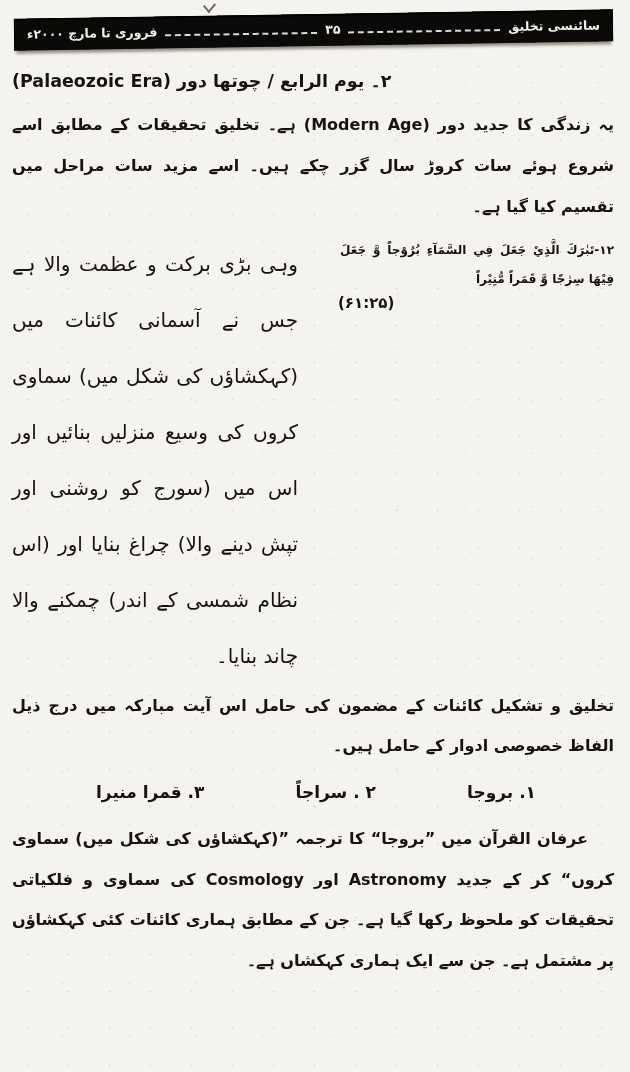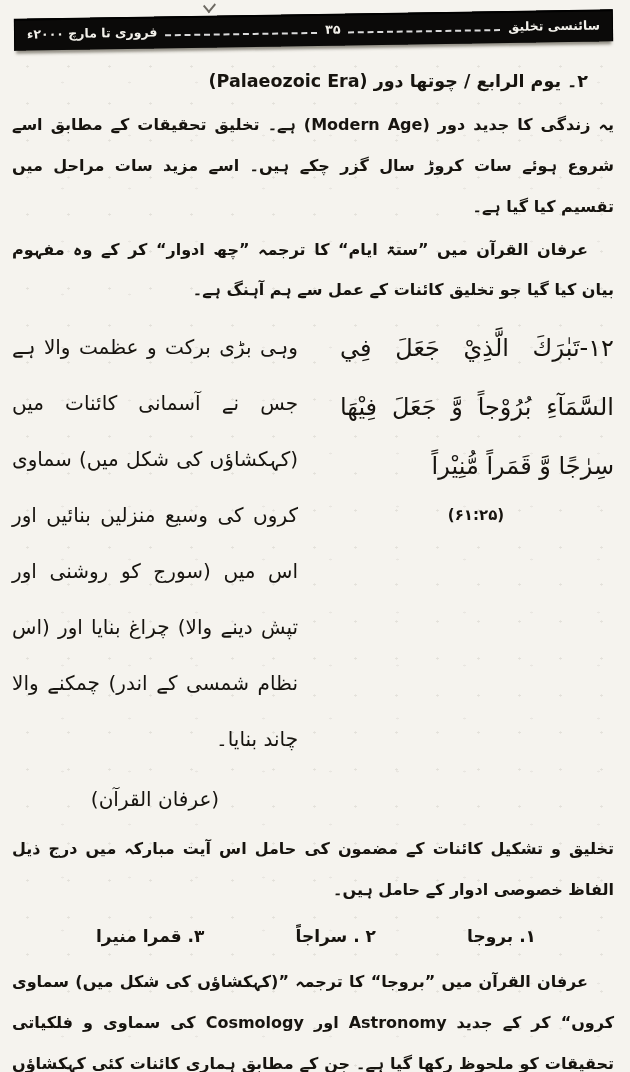--- a/index.html
+++ b/index.html
@@ -41,50 +41,50 @@
     margin: 10px 1px 16px 2px;
     transform: rotate(-0.9deg);
     box-shadow: 0 5px 3px -2px rgba(95,90,78,.65), 0 1px 0 1px #000 inset;
     white-space: nowrap;
   }
   .bar-dash { flex: 1 1 auto; height: 0; border-bottom: 2px dashed rgba(255,255,255,.85); transform: translateY(3px); }
 
   .era-heading {
     font-weight: bold;
     font-size: 17.5px;
-    text-align: right;
+    text-align: left;
     padding-right: 26px;
     margin: 18px 0 7px;
     line-height: 1.95;
   }
 
   .para {
     font-weight: bold;
     font-size: 16px;
     line-height: 2.55;
     text-align: justify;
     margin: 2px 0;
   }
   .indent { text-indent: 26px; }
 
   .verse-row { display: flex; align-items: flex-start; gap: 16px; margin: 8px 0 2px; }
   .verse-col { flex: 0 0 300px; }
   .verse-text {
-    font-weight: normal;
-    font-size: 24px;
+    font-weight: bold;
+    font-size: 12px;
     line-height: 2.45;
     text-align: justify;
     margin-left: 26px;
   }
   .verse-ref {
     font-weight: bold;
     font-size: 15px;
-    text-align: center;
+    text-align: left;
     padding-left: 24px;
-    margin-top: 10px;
+    margin-top: 0;
   }
   .trans-col { flex: 1 1 auto; font-weight: normal; font-size: 20px; line-height: 2.8; text-align: justify; }
   .trans-src { text-align: center; margin-top: 4px; }
 
   .terms-row {
     display: flex; justify-content: space-between;
     width: 440px;
     margin: 8px 78px 8px auto;
     font-weight: bold; font-size: 17px; line-height: 2.1;
   }
@@ -102,30 +102,28 @@
     <span>۳۵</span>
     <span class="bar-dash"></span>
     <span>فروری تا مارچ ۲۰۰۰ء</span>
   </header>
 
   <div class="era-heading">۲۔ یوم الرابع / چوتھا دور (Palaeozoic Era)</div>
 
 
   <p class="para">یہ زندگی کا جدید دور (Modern Age) ہے۔ تخلیق تحقیقات کے مطابق اسے شروع ہوئے سات کروڑ سال گزر چکے ہیں۔ اسے مزید سات مراحل میں تقسیم کیا گیا ہے۔</p>
 
-  <p class="para indent">عرفان القرآن میں ”ستۃ ایام“ کا ترجمہ ”چھ ادوار“ کر کے وہ مفہوم بیان کیا گیا جو تخلیق کائنات کے عمل سے ہم آہنگ ہے۔</p>
 
   <section class="verse-row">
     <div class="verse-col">
       <div class="verse-text" lang="ar">۱۲-تَبٰرَكَ الَّذِيْ جَعَلَ فِي السَّمَآءِ بُرُوْجاً وَّ جَعَلَ فِيْهَا سِرٰجًا وَّ قَمَراً مُّنِيْراً</div>
       <div class="verse-ref">(۶۱:۲۵)</div>
     </div>
     <div class="trans-col">
       <div>وہی بڑی برکت و عظمت والا ہے جس نے آسمانی کائنات میں (کہکشاؤں کی شکل میں) سماوی کروں کی وسیع منزلیں بنائیں اور اس میں (سورج کو روشنی اور تپش دینے والا) چراغ بنایا اور (اس نظام شمسی کے اندر) چمکنے والا چاند بنایا۔</div>
-      <div class="trans-src">(عرفان القرآن)</div>
     </div>
   </section>
 
   <p class="para">تخلیق و تشکیل کائنات کے مضمون کی حامل اس آیت مبارکہ میں درج ذیل الفاظ خصوصی ادوار کے حامل ہیں۔</p>
 
   <div class="terms-row">
     <span>۱. بروجا</span>
     <span>۲ . سراجاً</span>
     <span>۳. قمرا منیرا</span>
   </div>

